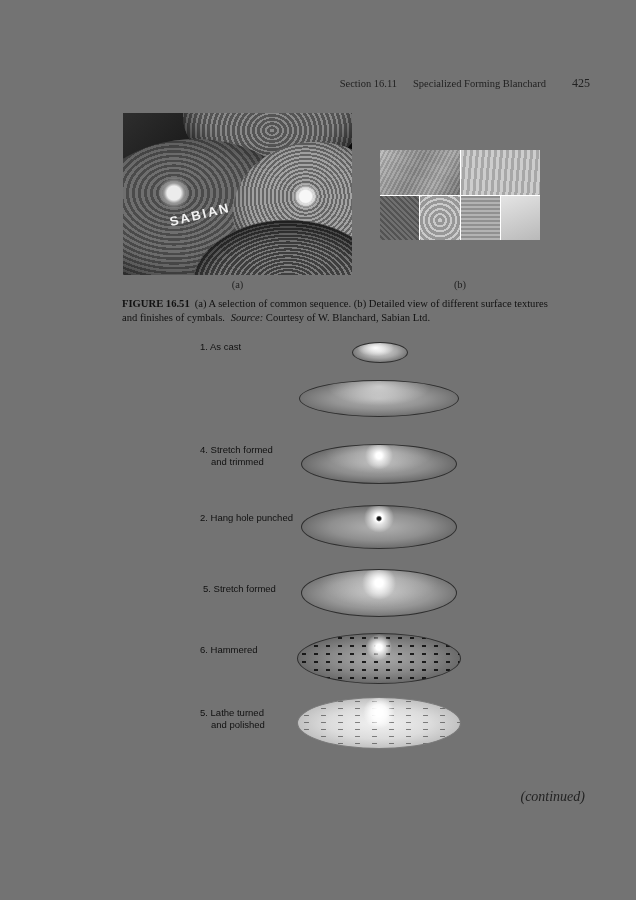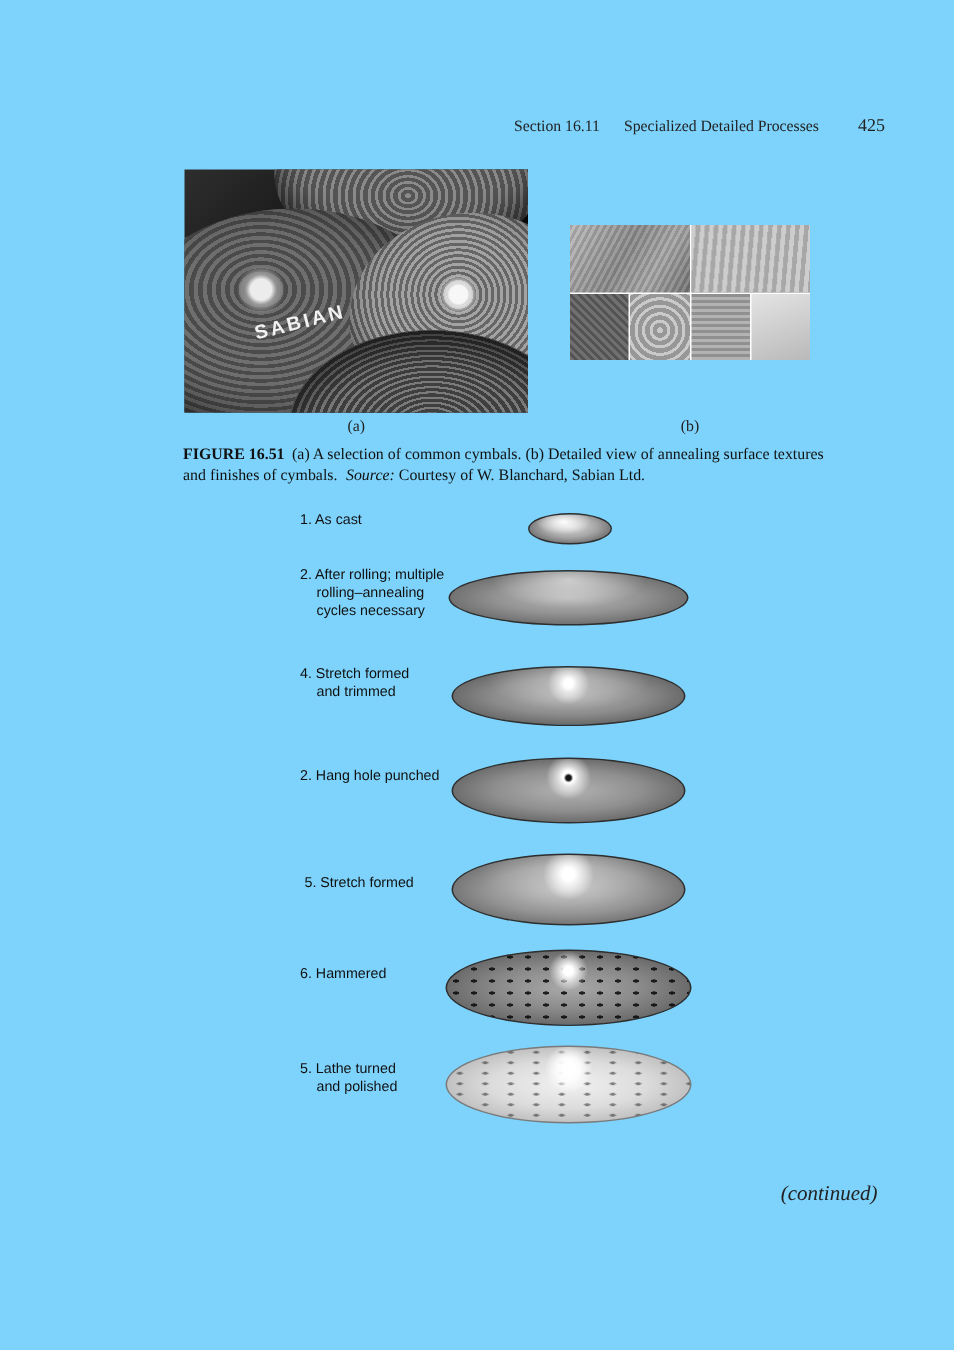--- a/index.html
+++ b/index.html
@@ -1,16 +1,16 @@
 <!DOCTYPE html>
 <html><head>
 <meta charset="utf-8">
 <style>
   html,body{margin:0;padding:0;background:#e8e8e8;}
-  .page{position:relative;width:636px;height:900px;margin:0 auto;background:#7dd3fc;
+  .page{position:relative;width:636px;height:900px;margin:0 auto;background:#737373;
         font-family:"Liberation Serif",serif;color:#1a1a1a;overflow:hidden;}
 
   
   .header{position:absolute;top:76px;right:46px;display:flex;align-items:baseline;gap:16px;
           font-size:10.5px;color:#222;}
   .header .pagenum{font-weight:normal;font-size:12px;margin-left:10px;}
 
   
   .photo-a{position:absolute;left:123px;top:113px;width:229px;height:162px;overflow:hidden;
            background:linear-gradient(135deg,#2e2e2e,#060606 55%,#111 100%);}
@@ -107,21 +107,21 @@
 
   .continued{position:absolute;top:789px;right:51px;font-style:italic;font-size:14px;color:#222;}
 </style>
 </head>
 <body>
 
 <div class="page">
 
   <div class="header">
     <span>Section 16.11</span>
-    <span>Specialized Detailed Processes</span>
+    <span>Specialized Forming Blanchard</span>
     <span class="pagenum">425</span>
   </div>
 
   <div class="photo-a">
     <div class="cym cym-top"></div>
     <div class="cym cym-big"></div>
     <div class="cym cym-right"></div>
     <div class="cym cym-bottom"></div>
     <span class="sabian">SABIAN</span>
   </div>
@@ -131,28 +131,25 @@
     <div class="tile tb2"></div>
     <div class="tile tb3"></div>
     <div class="tile tb4"></div>
     <div class="tile tb5"></div>
     <div class="tile tb6"></div>
   </div>
 
   <div class="sublabel sublabel-a">(a)</div>
   <div class="sublabel sublabel-b">(b)</div>
 
-  <p class="figcap cap1"><b class="cap-label">FIGURE 16.51</b><span>(a) A selection of common cymbals. (b) Detailed view of annealing surface textures and finishes of cymbals.</span> <i class="src">Source:</i> <span>Courtesy of W. Blanchard, Sabian Ltd.</span></p>
+  <p class="figcap cap1"><b class="cap-label">FIGURE 16.51</b><span>(a) A selection of common sequence. (b) Detailed view of different surface textures and finishes of cymbals.</span> <i class="src">Source:</i> <span>Courtesy of W. Blanchard, Sabian Ltd.</span></p>
 
   <div class="step-label sl1">1. As cast</div>
   <div class="disc disc1"></div>
 
-  <div class="step-label sl2">2. After rolling; multiple
-rolling–annealing
-cycles necessary</div>
   <div class="disc disc2"></div>
 
   <div class="step-label sl3">4. Stretch formed
 and trimmed</div>
   <div class="disc disc3"></div>
 
   <div class="step-label sl4">2. Hang hole punched</div>
   <div class="disc disc4"></div>
 
   <div class="step-label sl5">5. Stretch formed</div>

